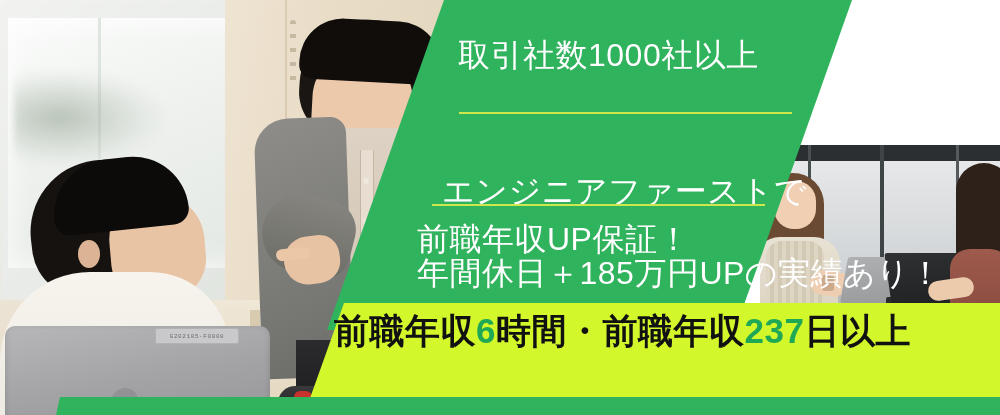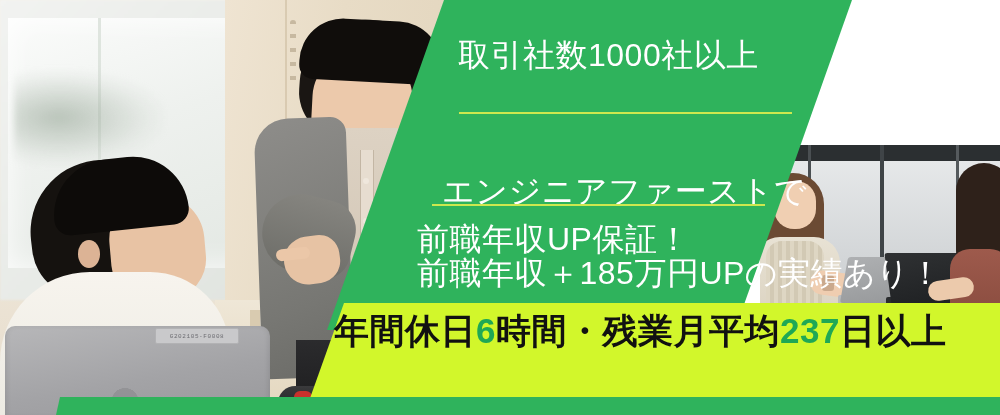--- a/index.html
+++ b/index.html
@@ -318,24 +318,24 @@
     <div class="divider d1"></div>
 
     <div class="tgroup g2">
       <div class="tline">エンジニアファーストで</div>
     </div>
 
     <div class="divider d2"></div>
 
     <div class="tgroup g3">
       <div class="tline">前職年収UP保証！</div>
-      <div class="tline">前職年収＋185万円UPの実績あり！</div>
+      <div class="tline">年間休日＋185万円UPの実績あり！</div>
     </div>
   </div>
 
   <div class="yellow-banner"></div>
   <div class="bottom-green-strip"></div>
 
   <div class="yb-text">
-    <div class="yb-line1"><span>年間休日</span><span class="hl">6</span><span>時間・残業月平均</span><span class="hl">237</span><span>日以上</span></div>
+    <div class="yb-line1"><span>前職年収</span><span class="hl">6</span><span>時間・前職年収</span><span class="hl">237</span><span>日以上</span></div>
   </div>
 
 </div>
 
 </body></html>

